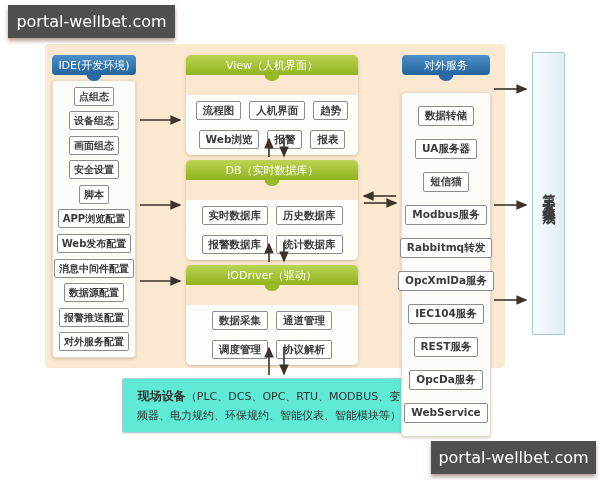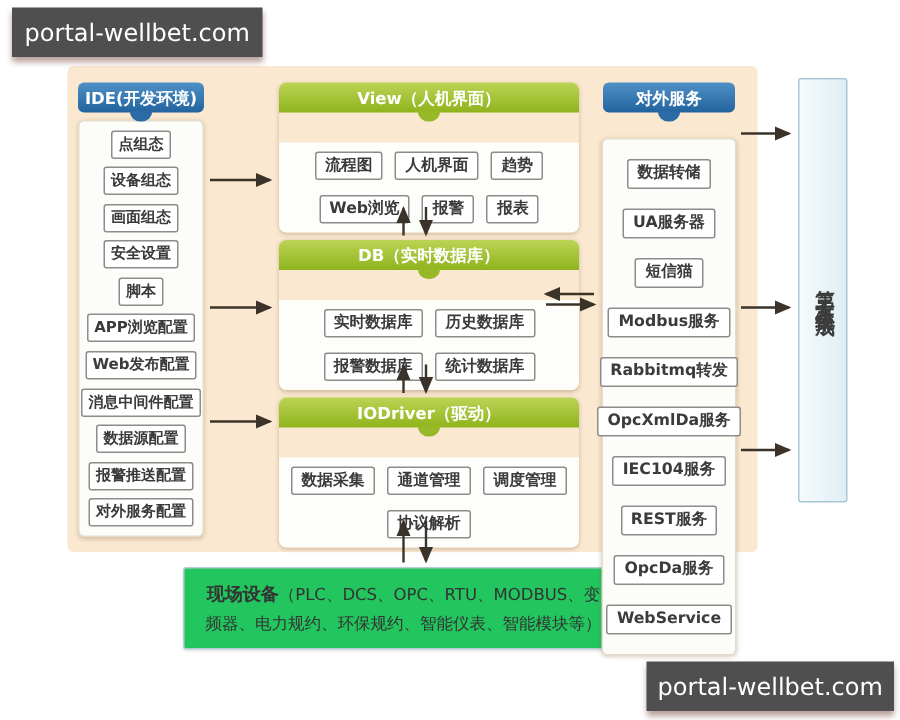--- a/index.html
+++ b/index.html
@@ -10,31 +10,31 @@
   .watermark { position:absolute; background:#4f4f4f; color:#fff; font-size:16px;
     display:flex; align-items:center; justify-content:center;
     box-shadow:0 3px 4px rgba(95,45,30,.45); z-index:6; }
   .wm-top { left:8px; top:5px; width:167px; height:33px; }
   .wm-bottom { left:431px; top:441px; width:165px; height:33px; }
 
   .board { position:absolute; left:45px; top:44px; width:460px; height:324px;
     background:#fae8d0; border-radius:4px; }
 
   .hdr { position:absolute; height:20px; display:flex; align-items:center; justify-content:center;
-    color:#fff; font-size:11px; font-weight:bold; border-radius:4px; z-index:2; white-space:nowrap; }
+    color:#fff; font-size:11px; font-weight:normal; border-radius:4px; z-index:2; white-space:nowrap; }
   .blue  { background:linear-gradient(#4e90c6,#22639e); }
   .green { background:linear-gradient(#bcd455,#8fb31c); }
   .notch { position:absolute; left:50%; bottom:-6px; transform:translateX(-50%);
     width:15px; height:7px; border-radius:0 0 14px 14px; }
   .blue-notch  { background:#2a6aa5; }
   .green-notch { background:#97b827; }
   .ide-hdr { left:52px;  top:55px; width:84px; }
   .svc-hdr { left:402px; top:55px; width:88px; }
 
-  .panel { position:absolute; width:200px; border-radius:5px;
+  .panel { position:absolute; width:172px; border-radius:5px;
     box-shadow:0 1px 3px rgba(120,90,50,.35); z-index:1; }
   .panel .hdr { position:relative; width:100%; border-radius:5px 5px 0 0; }
   .panel .body { height:60px; background:#fdfdfa; border-radius:0 0 5px 5px;
     display:flex; flex-wrap:wrap; align-items:center; justify-content:center;
     gap:6px 8px; padding:4px 8px;margin-top:20px; }
   .view-panel { left:186px; top:55px; }
   .db-panel   { left:186px; top:160px; }
   .iod-panel  { left:186px; top:265px; }
 
   .cell { background:#fff; border:1px solid #8c8c8c; border-radius:2px;
@@ -48,21 +48,21 @@
   .ide-col .cell { font-size:10px; padding:2px 4px; }
   .svc-col { left:401px; top:92px; width:90px; height:345px;text-align:center; }
 
   .third { position:absolute; left:532px; top:52px; width:33px; height:283px;
     background:linear-gradient(to right,#f6fbfd,#dfeef5); border:1px solid #a9c6d6;
     border-radius:2px; display:flex; align-items:center; justify-content:center; }
   .vtext { writing-mode:vertical-rl; text-orientation:upright; font-size:13px;
     font-weight:600; color:#3c3c3c; letter-spacing:3px; }
 
   .field { position:absolute; left:122px; top:378px; width:294px; height:55px;
-    background:#22c55e; border:1px solid #b3cdd6; border-radius:2px;
+    background:#5eead4; border:1px solid #b3cdd6; border-radius:2px;
     display:flex; align-items:center; justify-content:center; text-align:center;
     font-size:11px; color:#333; padding:6px 12px; line-height:1.7;
     box-shadow:0 1px 2px rgba(0,0,0,.12); }
   .fd-label { font-weight:bold; font-size:12px; }
 
   .arrows { position:absolute; left:0; top:0; width:600px; height:480px;
     pointer-events:none; z-index:3; }
   .arrows line { stroke:#3b332a; stroke-width:1.6; }
 </style>
 </head>

